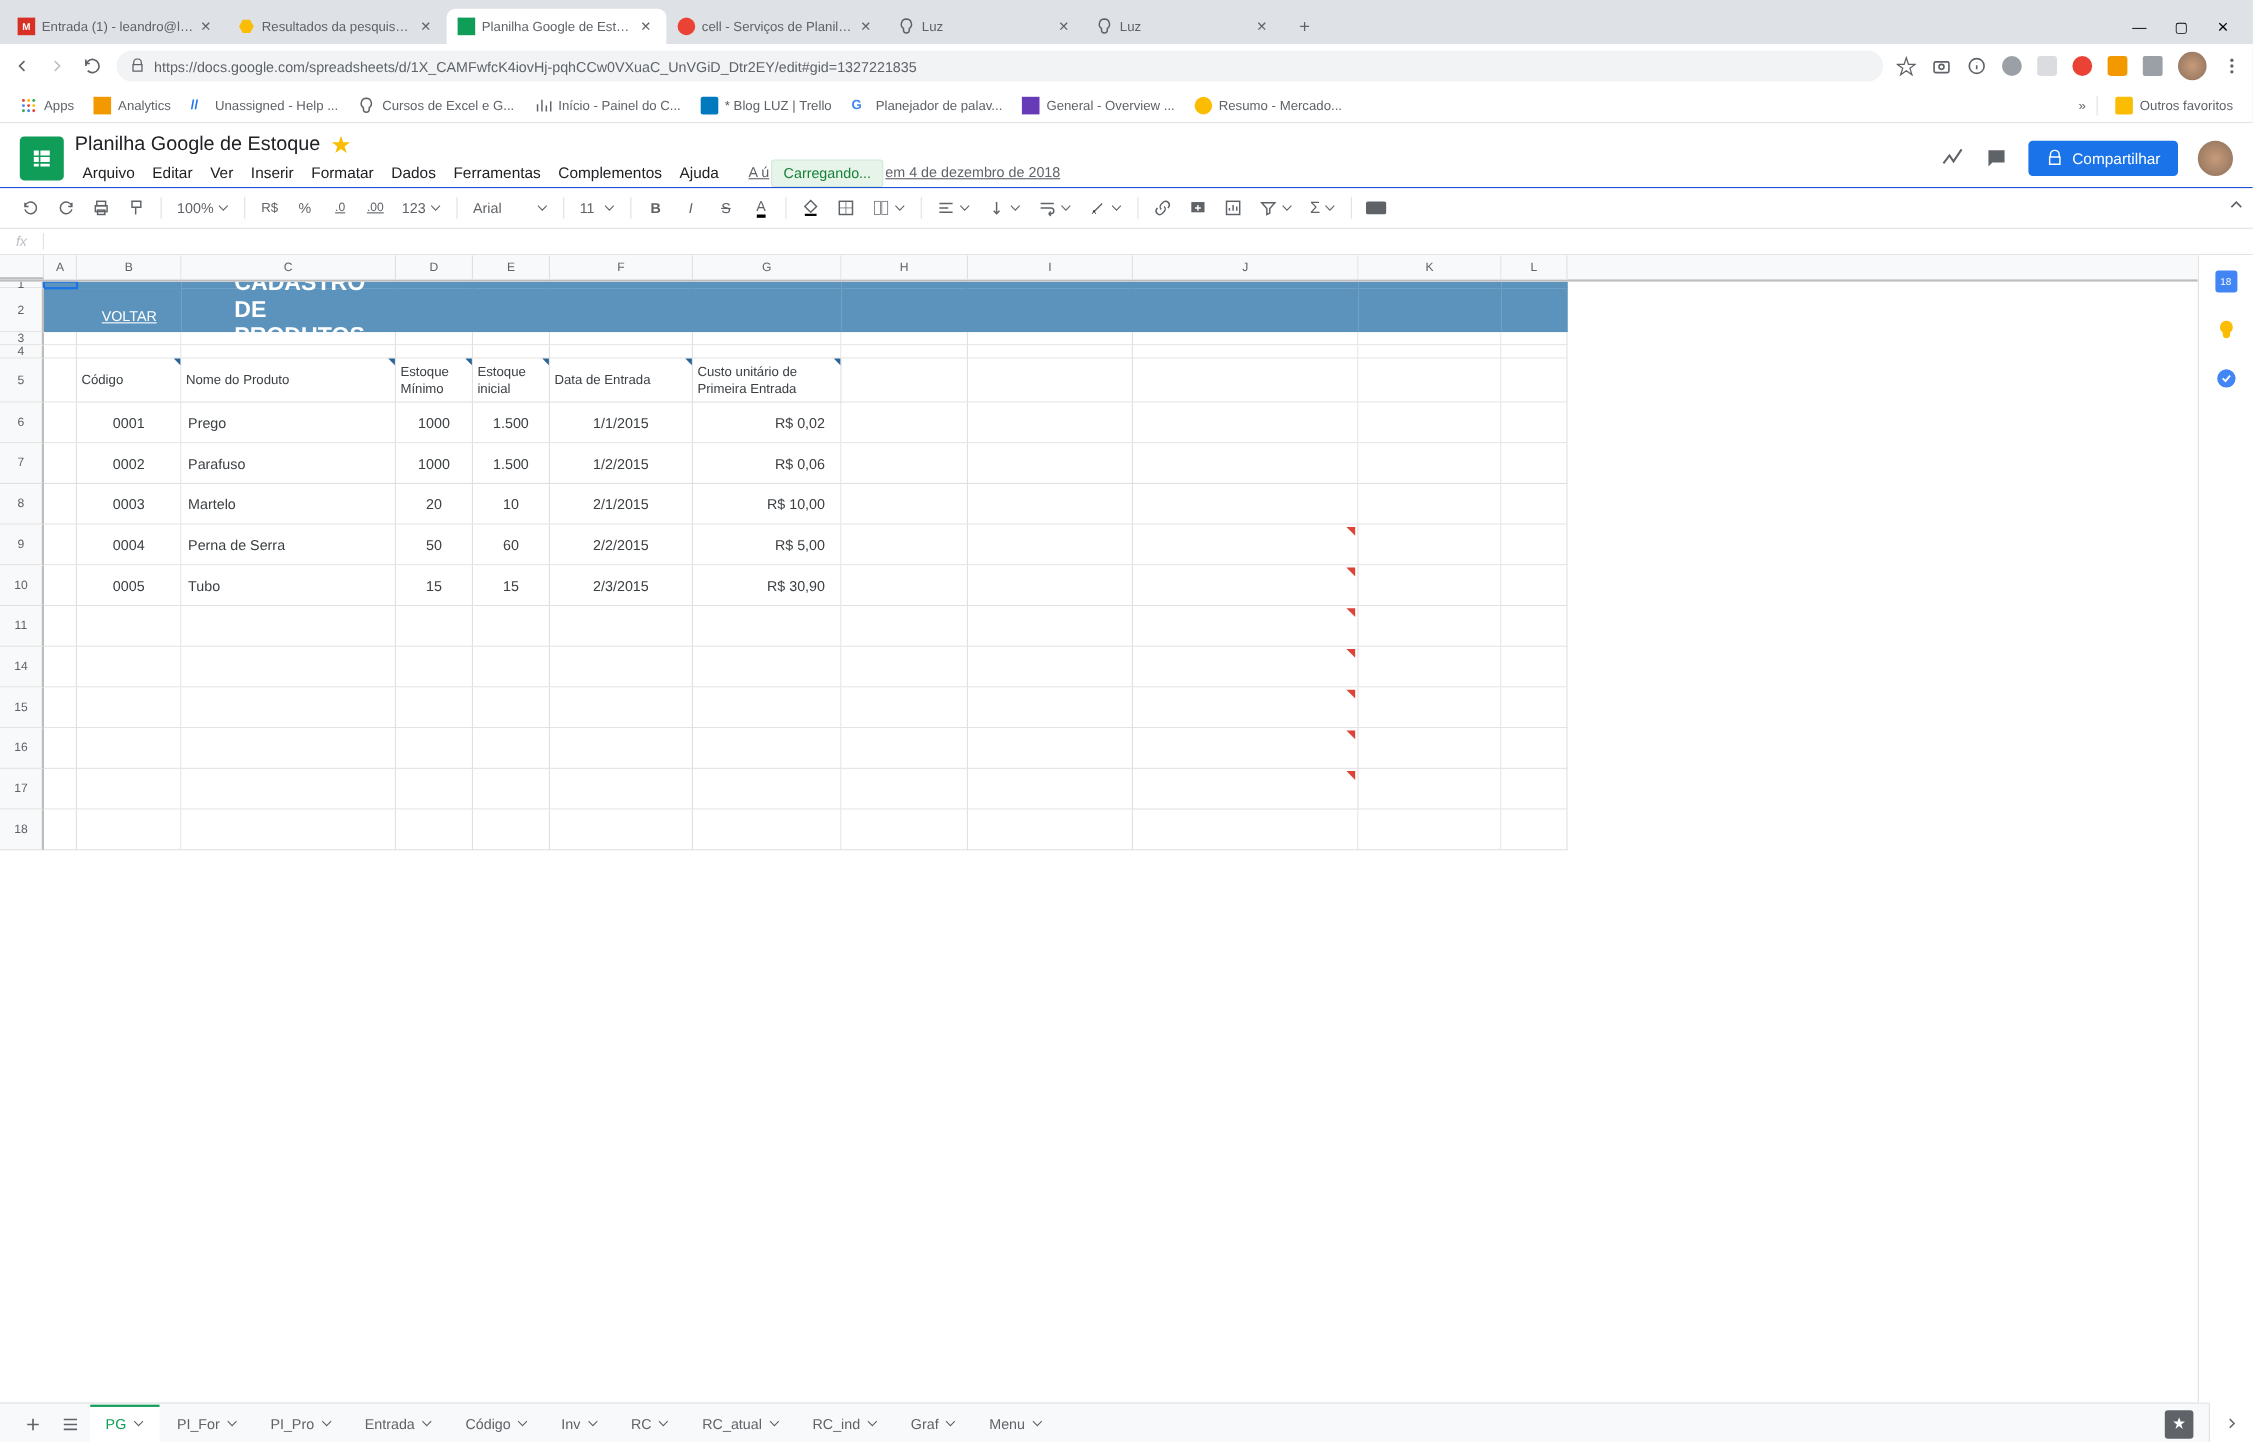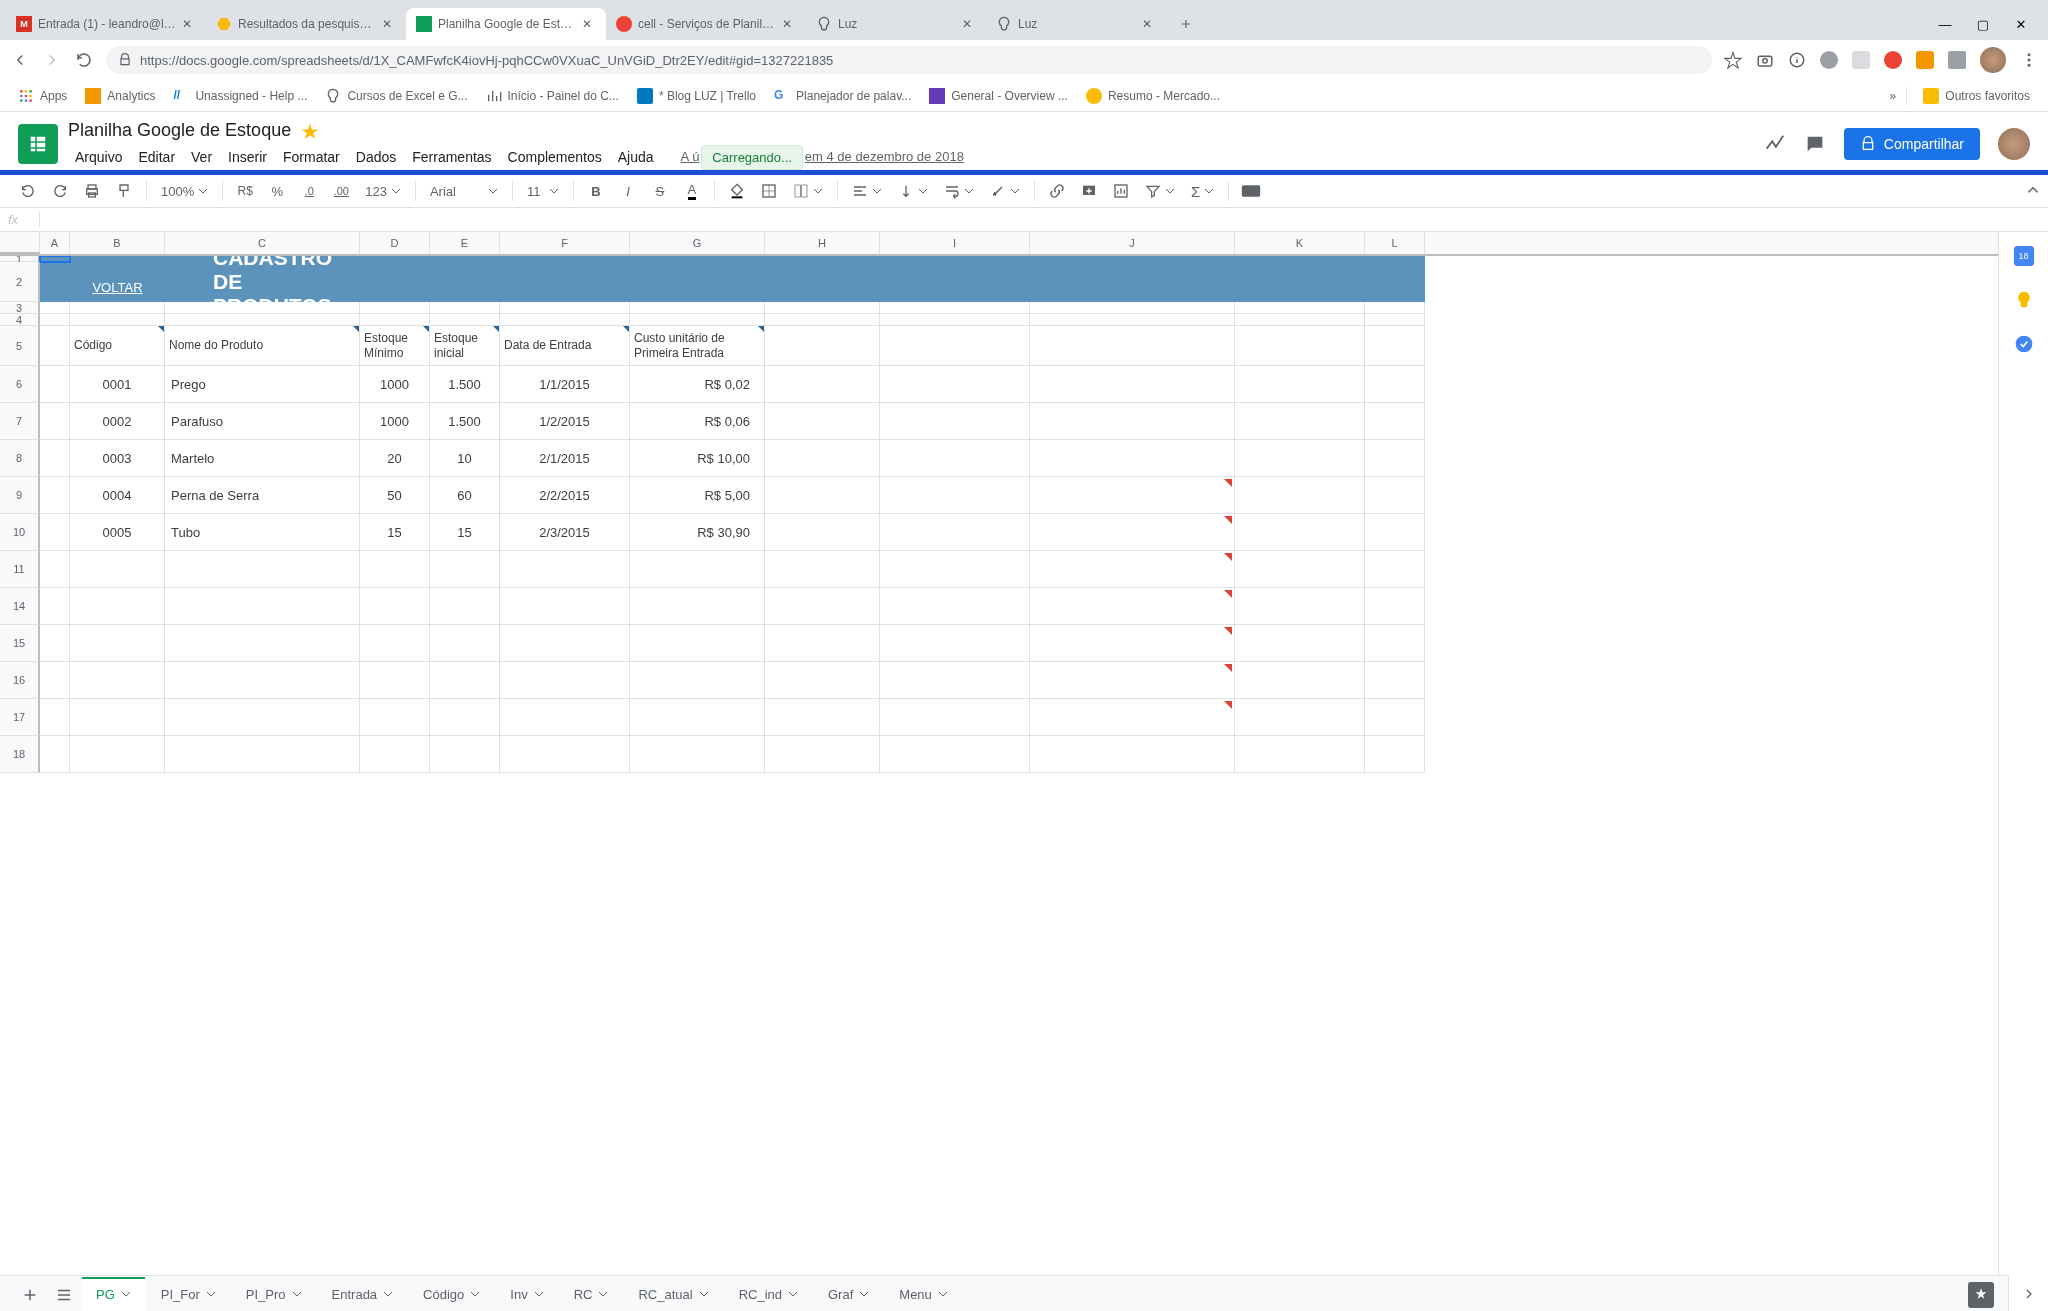--- a/index.html
+++ b/index.html
@@ -43,29 +43,29 @@
     .loading-badge { background: #e6f4ea; color: #188038; padding: 4px 10px; border-radius: 3px; font-size: 13px; border: 1px solid #ceead6; }
     .last-edit { color: #5f6368; font-size: 13px; padding: 4px 0; }
     .last-edit.underline { text-decoration: underline; }
     .header-right { display: flex; align-items: center; gap: 18px; padding-top: 8px; }
     .header-icon { width: 22px; height: 22px; color: #5f6368; cursor: pointer; }
     .share-btn { background: #1a73e8; color: #fff; padding: 8px 16px; border-radius: 4px; font-size: 14px; font-weight: 500; display: flex; align-items: center; gap: 8px; cursor: pointer; }
     .share-btn svg { width: 16px; height: 16px; }
     .user-avatar { width: 32px; height: 32px; border-radius: 50%; background: #888; }
     
     
-    .toolbar { display: flex; align-items: center; height: 38px; padding: 0 14px; gap: 4px; border-top: 5px solid #1d4ed8; border-bottom: 1px solid #e0e0e0; background: #fff; }
+    .toolbar { display: flex; align-items: center; height: 38px; padding: 0 14px; gap: 4px; border-top: 1px solid #1d4ed8; border-bottom: 1px solid #e0e0e0; background: #fff; }
     .tb-btn { width: 28px; height: 28px; display: flex; align-items: center; justify-content: center; cursor: pointer; color: #5f6368; border-radius: 2px; }
     .tb-sep { width: 1px; height: 20px; background: #e0e0e0; margin: 0 4px; }
     .tb-select { display: flex; align-items: center; padding: 0 6px; height: 24px; font-size: 13px; color: #5f6368; cursor: pointer; gap: 4px; }
     .tb-dropdown-arrow { width: 10px; height: 10px; }
     
     
     .formula-bar { display: flex; align-items: center; height: 24px; border-bottom: 1px solid #e0e0e0; background: #fff; }
-    .fx-label { width: 40px; padding: 0 8px; font-style: italic; color: #bdc1c6; font-size: 13px; border-right: 1px solid #e0e0e0; text-align: left; }
+    .fx-label { width: 40px; padding: 0 8px; font-style: italic; color: #bdc1c6; font-size: 13px; border-right: 1px solid #e0e0e0; text-align: center; }
     
     
     .sheet-container { display: flex; height: calc(100vh - 268px); position: relative; }
     .sheet-main { flex: 1; overflow: auto; position: relative; }
     .col-headers { display: flex; position: sticky; top: 0; z-index: 2; background: #f8f9fa; border-bottom: 2px solid #bdbdbd; }
     .corner-cell { width: 40px; height: 22px; background: #f8f9fa; border-right: 1px solid #e0e0e0; border-bottom: 2px solid #bdbdbd; position: sticky; left: 0; z-index: 3; }
     .col-header { height: 22px; display: flex; align-items: center; justify-content: center; font-size: 11px; color: #5f6368; border-right: 1px solid #e0e0e0; background: #f8f9fa; }
     .grid-body { display: block; }
     .grid-row { display: flex; }
     .row-header { width: 40px; display: flex; align-items: center; justify-content: center; font-size: 11px; color: #5f6368; background: #f8f9fa; border-right: 2px solid #bdbdbd; border-bottom: 1px solid #e0e0e0; position: sticky; left: 0; z-index: 1; }

